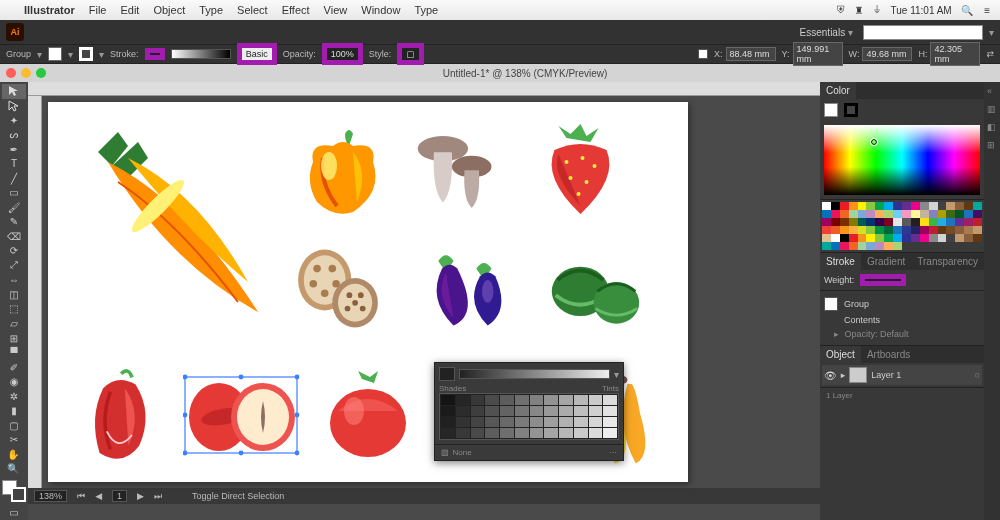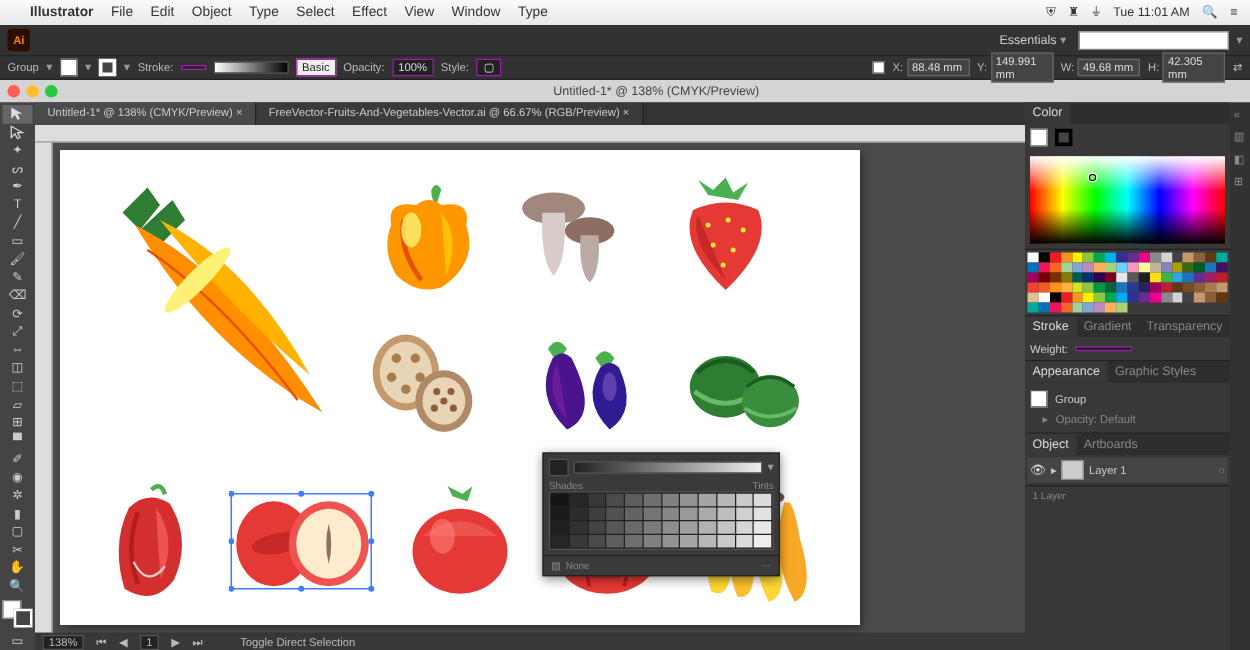--- a/index.html
+++ b/index.html
@@ -7,21 +7,21 @@
 .menubar{height:20px;background:linear-gradient(#fafafa,#e8e8e8);display:flex;align-items:center;padding:0 10px;font-size:11px;color:#333;gap:14px}
 .menubar .apple{font-size:13px;color:#333}
 .menubar .right{margin-left:auto;display:flex;align-items:center;gap:10px;font-size:10px;color:#333}
 .app-row{height:24px;background:#323232;display:flex;align-items:center;padding:0 6px;gap:6px}
 .ai-icon{width:18px;height:18px;background:#2a0e00;color:#ff7c00;font-size:9px;font-weight:bold;display:flex;align-items:center;justify-content:center;border-radius:3px}
 .ess{color:#ccc;font-size:10px;margin-left:auto;margin-right:4px}
 .searchbox{width:120px;height:15px;background:#fff;border:1px solid #888}
 .dd{font-size:10px;color:#999}
 .control-bar{height:20px;background:#323232;border-top:1px solid #222;border-bottom:1px solid #222;display:flex;align-items:center;padding:0 6px;gap:6px;font-size:9px;color:#bbb}
 .cb-field{display:flex;align-items:center;gap:3px}
-.cb-box{background:#222;border:1px solid #a21caf;padding:1px 4px;color:#ddd;font-size:9px;min-width:20px;text-align:center}
+.cb-box{background:#222;border:5px solid #a21caf;padding:1px 4px;color:#ddd;font-size:9px;min-width:20px;text-align:center}
 .cb-input{background:#444;border:1px solid #666;padding:1px 3px;color:#ddd;font-size:9px;width:50px}
 .sw{width:14px;height:14px;border:1px solid #666}
 .transform-sw{width:10px;height:10px;background:#fff;border:1px solid #555}
 .gradient-bar{width:60px;height:10px;background:linear-gradient(to right,#fff,#000);border:1px solid #555}
 .doc-titlebar{height:18px;background:#d4d4d4;display:flex;align-items:center;padding:0 6px;font-size:10px;color:#444}
 .traffic{display:flex;gap:5px;margin-right:10px}
 .tl{width:10px;height:10px;border-radius:50%}
 .main-flex{display:flex;height:440px}
 .vtoolbar{width:28px;background:#444;display:flex;flex-direction:column;padding:2px;gap:0}
 .vtoolbar .tbtn{width:24px;height:16px;display:flex;align-items:center;justify-content:center;color:#ccc;font-size:10px;cursor:pointer}
@@ -192,24 +192,20 @@
     <div class="tbtn">✋</div>
     <div class="tbtn">🔍</div>
     <div class="fillstroke">
       <div class="fillbox"></div>
       <div class="strokebox"></div>
     </div>
     <div class="tbtn">▭</div>
   </div>
 
   <div class="canvas-area">
-    <div class="doc-tabs">
-      <div class="doc-tab active"><span>Untitled-1* @ 138% (CMYK/Preview)</span> <span>×</span></div>
-      <div class="doc-tab"><span>FreeVector-Fruits-And-Vegetables-Vector.ai @ 66.67% (RGB/Preview)</span> <span>×</span></div>
-    </div>
     <div class="ruler-h"></div>
     <div class="canvas-inner">
       <div class="ruler-v"></div>
       <div class="artboard">
 
         <svg class="illus" style="left:20px;top:20px;width:200px;height:200px" viewBox="0 0 100 100">
             <path d="M15 15 L25 5 L30 12 L22 22 Z" fill="#2e7d32"></path>
             <path d="M22 22 L35 10 L40 18 L28 30 Z" fill="#2e7d32"></path>
             <path d="M20 20 Q60 40 95 95 Q50 70 20 20" fill="#ff8f00"></path>
             <path d="M25 30 Q55 50 85 90" stroke="#e65100" fill="none" stroke-width="1"></path>
@@ -528,28 +524,27 @@
         <div class="panel-tab active">Stroke</div>
         <div class="panel-tab">Gradient</div>
         <div class="panel-tab">Transparency</div>
       </div>
       <div class="stroke-body">
           <span>Weight:</span>
           <div class="cb-box" style="width:46px"></div>
         </div>
     </div>
     <div class="panel-sec">
-      <div class="panel-tab-row">
-        <div class="panel-tab active">Appearance</div>
-        <div class="panel-tab">Graphic Styles</div>
-      </div>
       <div class="appearance-body">
         <div class="app-row2">
             <div class="appsw"></div>
             <span>Group</span>
+          </div>
+        <div class="app-row2" style="padding-left:20px">
+            <span>Contents</span>
           </div>
         <div class="app-row2" style="padding-left:10px;color:#888">
             <span>▸</span>
             <span>Opacity: Default</span>
           </div>
       </div>
     </div>
     <div class="panel-sec" style="flex:1">
       <div class="panel-tab-row">
         <div class="panel-tab active">Object</div>

